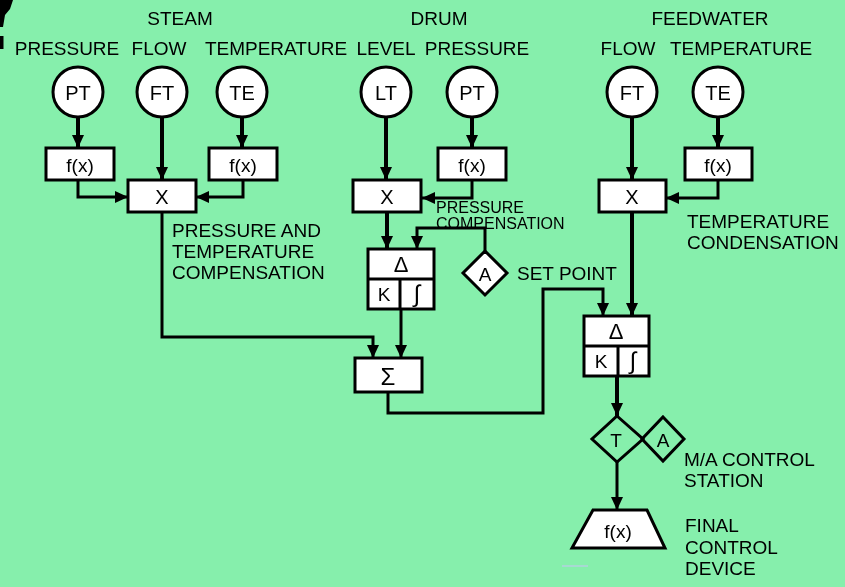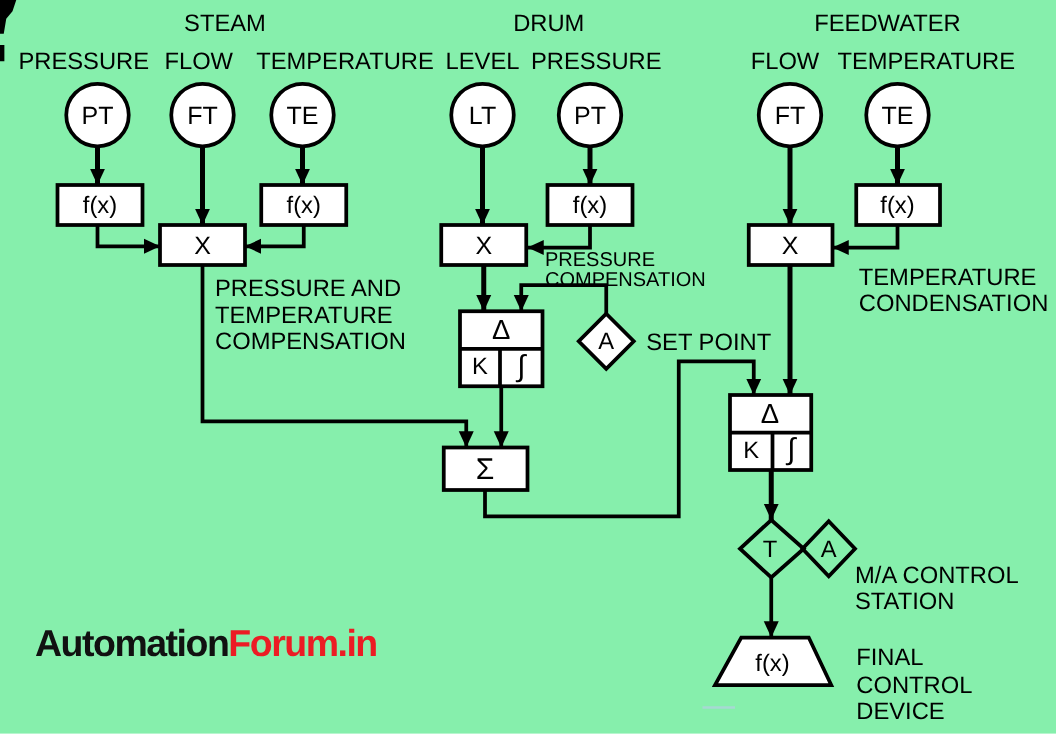--- a/index.html
+++ b/index.html
@@ -184,19 +184,16 @@
 
     <text class="ann" x="684" y="466">M/A CONTROL</text>
     <text class="ann" x="684" y="487">STATION</text>
 
     <text class="ann" x="685" y="532">FINAL</text>
     <text class="ann" x="685" y="554">CONTROL</text>
     <text class="ann" x="685" y="575">DEVICE</text>
   </g>
 </svg>
 
-<div id="watermark">
-  <span class="wm-black">Automation</span><span class="wm-red">Forum.in</span>
-</div>
 
 <div id="teal-artifact"></div>
 
 </div>
 
 </body></html>

